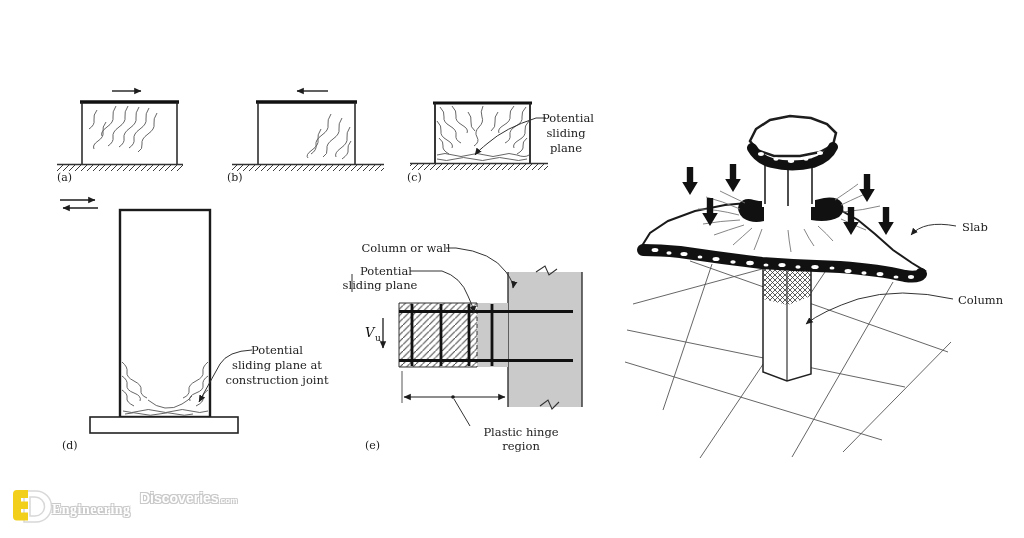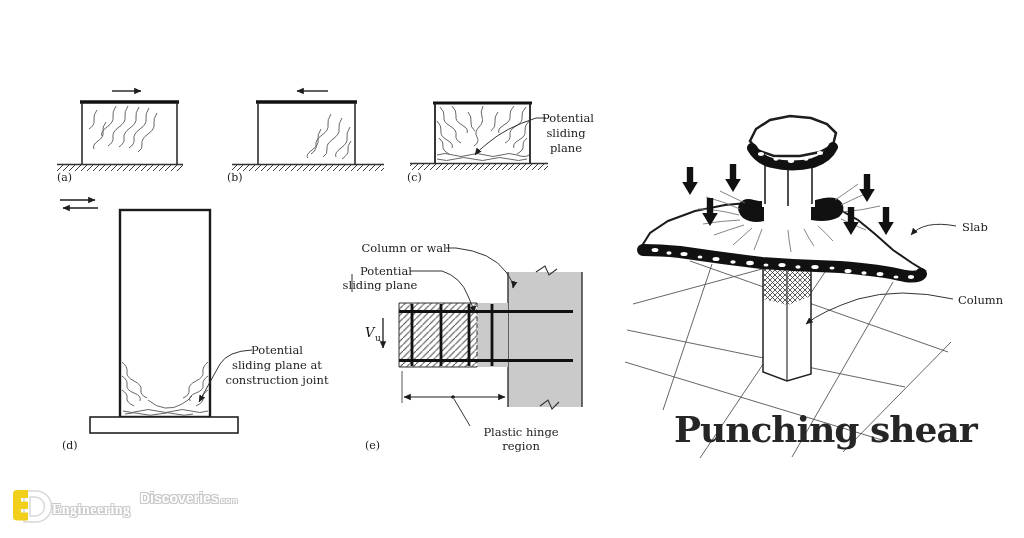--- a/index.html
+++ b/index.html
@@ -242,21 +242,20 @@
       <use href="#load-arrow" transform="translate(851,207)"></use>
       <use href="#load-arrow" transform="translate(886,207)"></use>
     </g>
     <path d="M956,226 Q924,220 911,235" stroke="#333" stroke-width="1" fill="none" marker-end="url(#arr)"></path>
     <text class="ann" x="962" y="231">Slab</text>
     <path d="M953,299 Q900,287 858,299 Q822,311 806,324" stroke="#333" stroke-width="1" fill="none" marker-end="url(#arr)"></path>
     <text class="ann" x="958" y="304">Column</text>
   </g>
 </svg>
 
-<div class="big-title title-punching">Punching shear</div>
 
 <div class="logo">
   <svg class="logo-mark" width="52" height="40" viewBox="0 0 52 40">
     <path d="M14,3 h12 a15.5,15.5 0 0 1 0,31 h-12 z M20,9 v19 h5 a9.5,9.5 0 0 0 0,-19 z" fill="#ffffff" stroke="#d8d8d8" stroke-width="1.5" fill-rule="evenodd"></path>
     <path d="M3,6 q0,-4 4,-4 h11 v8 h-7 v3.5 h7 v7.5 h-7 v3.5 h7 v8 h-11 q-4,0 -4,-4 z" fill="#f2cf1b"></path>
   </svg>
   <div class="logo-word logo-top"><span>Discoveries</span><span class="suffix">.com</span></div>
   <div class="logo-word logo-bottom">Engineering</div>
 </div>
 </div>

